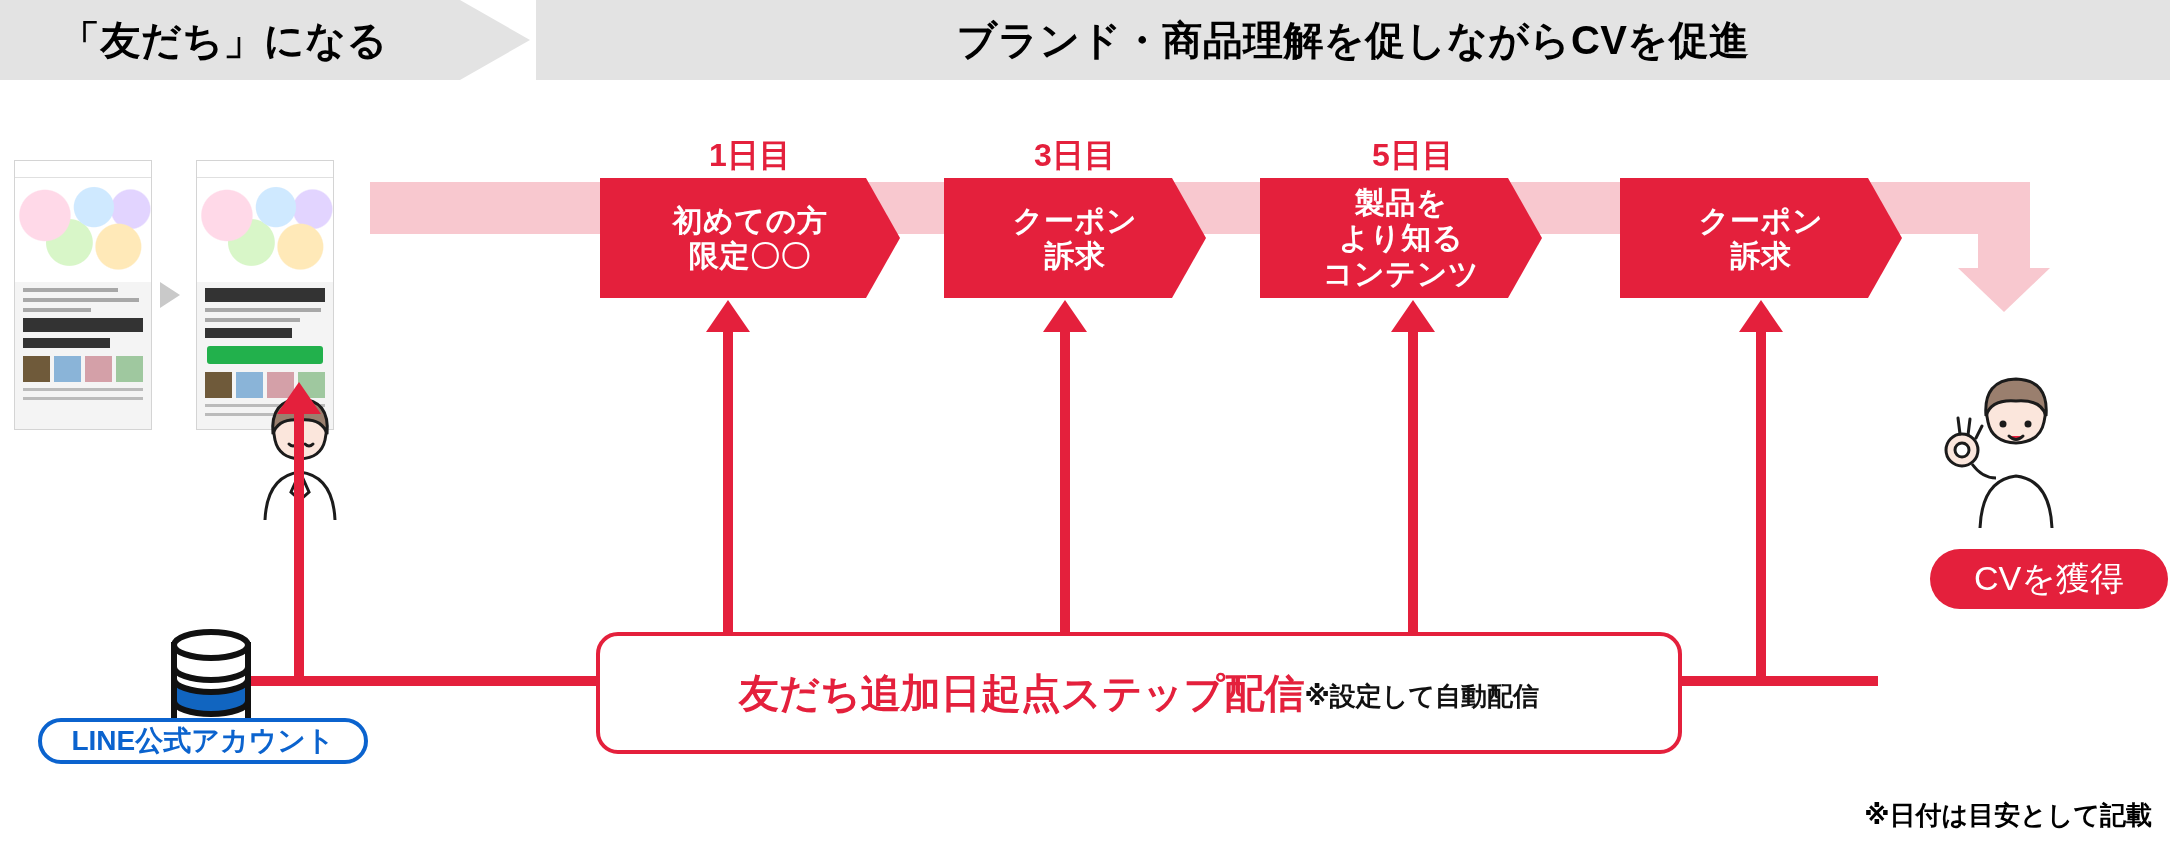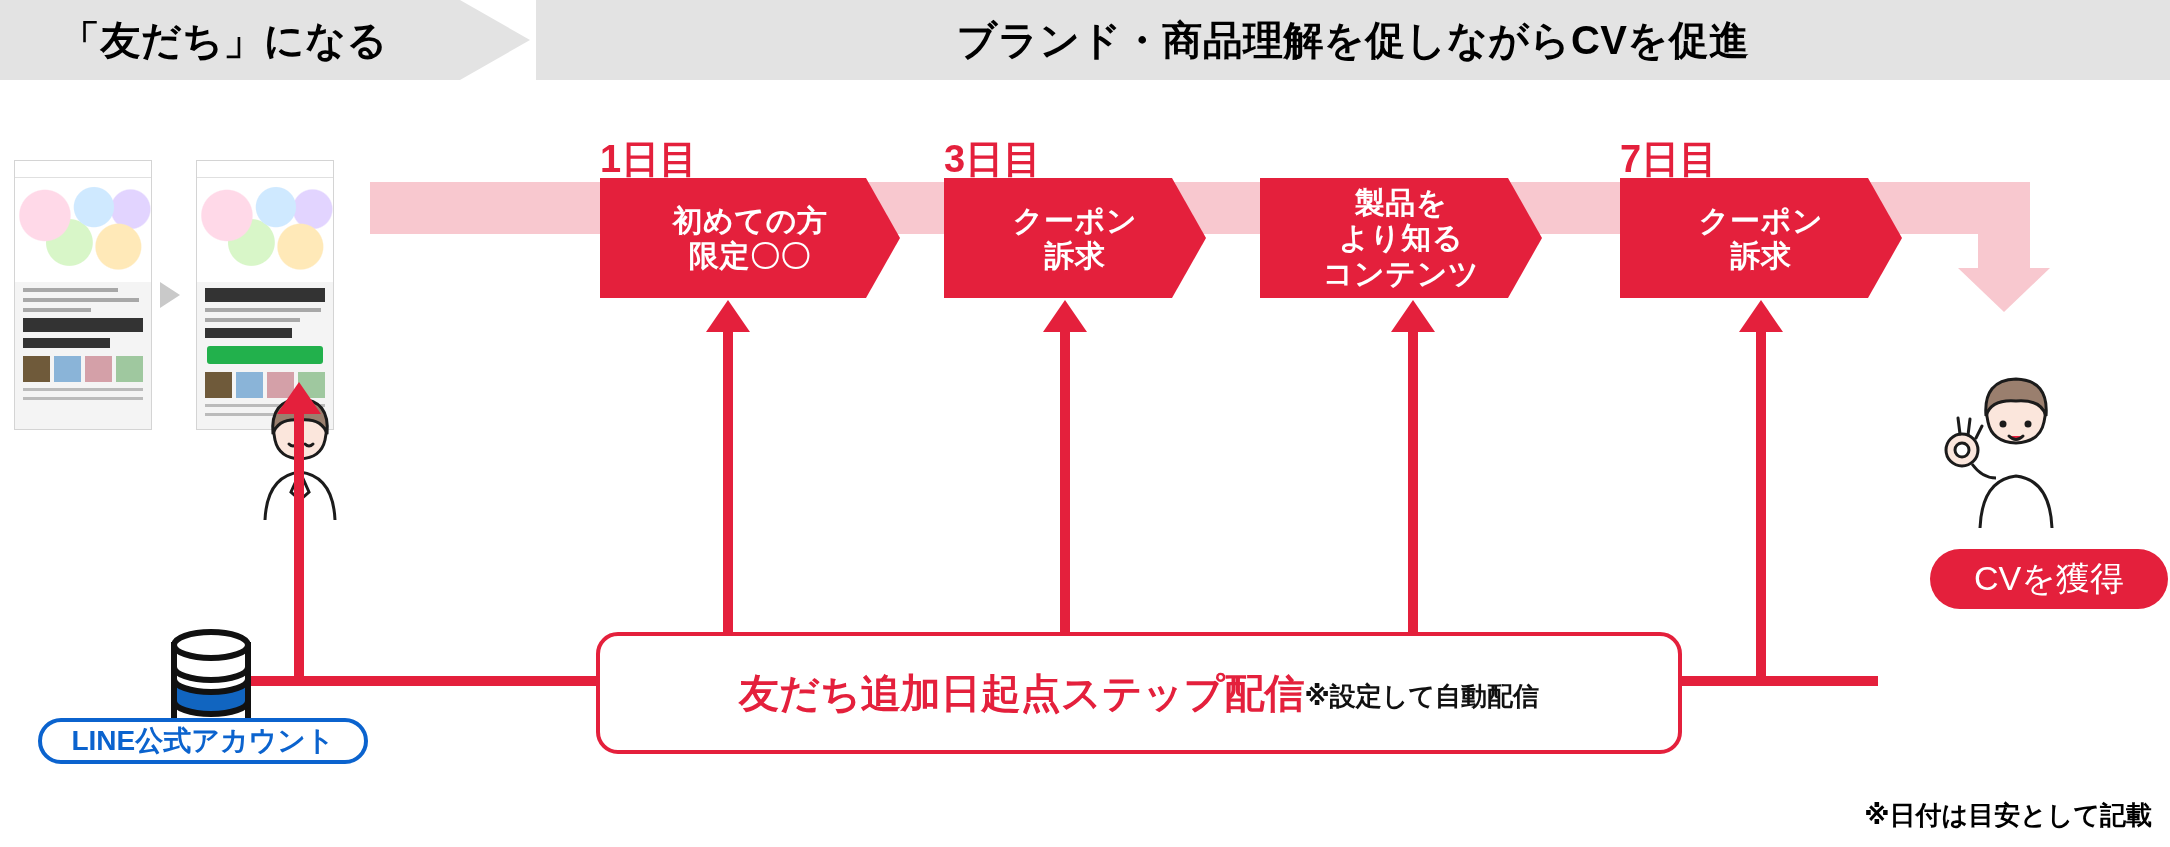--- a/index.html
+++ b/index.html
@@ -114,23 +114,23 @@
     clip-path: polygon(0 0, calc(100% - 34px) 0, 100% 50%, calc(100% - 34px) 100%, 0 100%);
     z-index: 4;
     text-align: center;
     letter-spacing: 0.02em;
   }
   .step-label {
     position: absolute;
     top: 134px;
     height: 40px;
     color: #e4203c;
-    font-size: 38px;
-    font-weight: bold;
-    text-align: left;
+    font-size: 32px;
+    font-weight: bold;
+    text-align: center;
     z-index: 6;
   }
 
   .step-1 { left: 600px;  width: 300px; }
   .step-2 { left: 944px;  width: 262px; }
   .step-3 { left: 1260px; width: 282px; justify-content: center; }
   .step-4 { left: 1620px; width: 282px; }
 
   .label-1 { left: 600px;  width: 300px; }
   .label-2 { left: 944px;  width: 262px; }
@@ -328,21 +328,21 @@
       <div class="ph-thumb" style="background:#d4a0a8"></div>
       <div class="ph-thumb" style="background:#9fc89f"></div>
     </div>
     <div class="ph-footline"></div>
     <div class="ph-footline"></div>
   </div>
 
 
   <div class="step-label label-1">1日目</div>
   <div class="step-label label-2">3日目</div>
-  <div class="step-label label-4">7日目</div>
+  <div class="step-label label-3">5日目</div>
 
   <div class="step step-1">
     <span>初めての方</span>
     <span>限定〇〇</span>
   </div>
   <div class="step step-2">
     <span>クーポン</span>
     <span>訴求</span>
   </div>
   <div class="step step-3">

